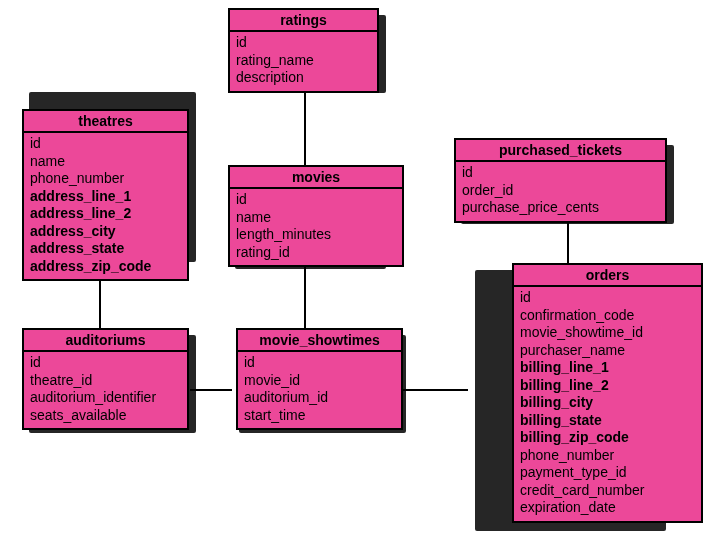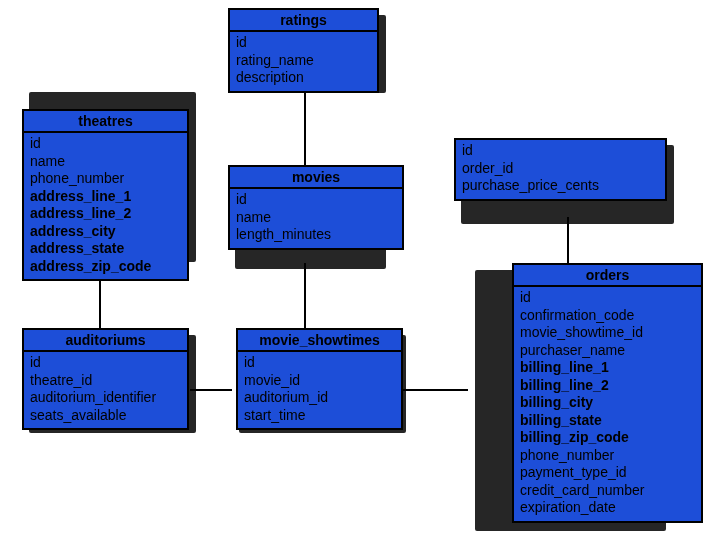--- a/index.html
+++ b/index.html
@@ -15,21 +15,21 @@
   svg.connectors {
     position: absolute;
     top: 0;
     left: 0;
     width: 725px;
     height: 544px;
     z-index: 1;
   }
   .entity {
     position: absolute;
-    background: #1d4ed8;
+    background: #ec4899;
     z-index: 2;
   }
   .shadow {
     position: absolute;
     background: #000;
     border-radius: 2px;
     z-index: 0;
     opacity: 0.85;
   }
   .title {
@@ -89,25 +89,27 @@
     </div>
 </div>
 
 <div class="shadow" style="left:235px; top:172px; width:151px; height:97px;"></div>
 <div class="entity" style="left:228px; top:165px; width:176px;">
   <div class="title">movies</div>
   <div class="fields">
       <div>id</div>
       <div>name</div>
       <div>length_minutes</div>
+      <div>rating_id</div>
     </div>
 </div>
 
 <div class="shadow" style="left:461px; top:145px; width:213px; height:79px;"></div>
 <div class="entity" style="left:454px; top:138px; width:213px;">
+  <div class="title">purchased_tickets</div>
   <div class="fields">
       <div>id</div>
       <div>order_id</div>
       <div>purchase_price_cents</div>
     </div>
 </div>
 
 <div class="shadow" style="left:475px; top:270px; width:191px; height:261px;"></div>
 <div class="entity" style="left:468px; top:263px; width:191px;margin-left:44px;">
   <div class="title">orders</div>

